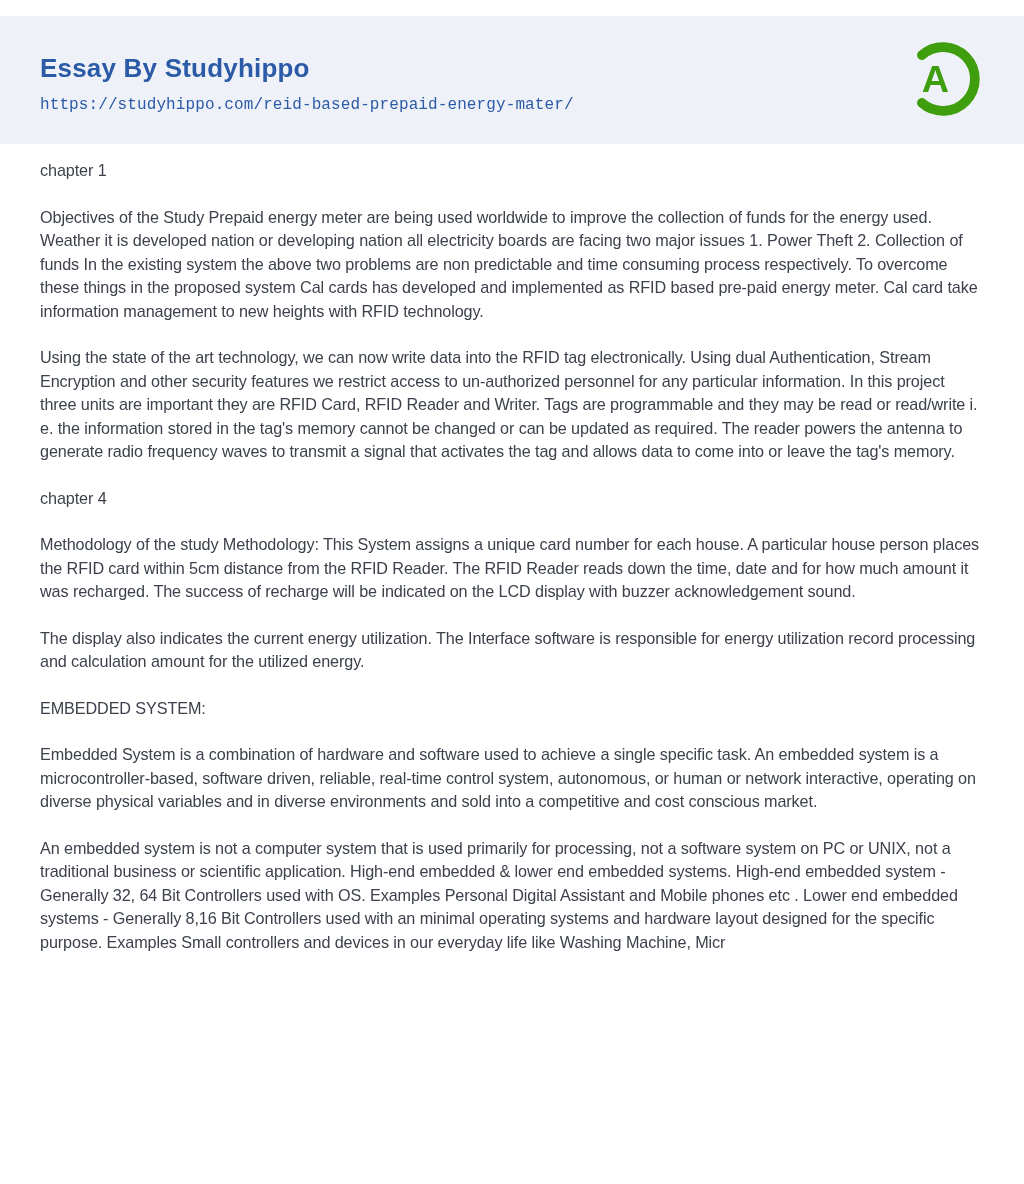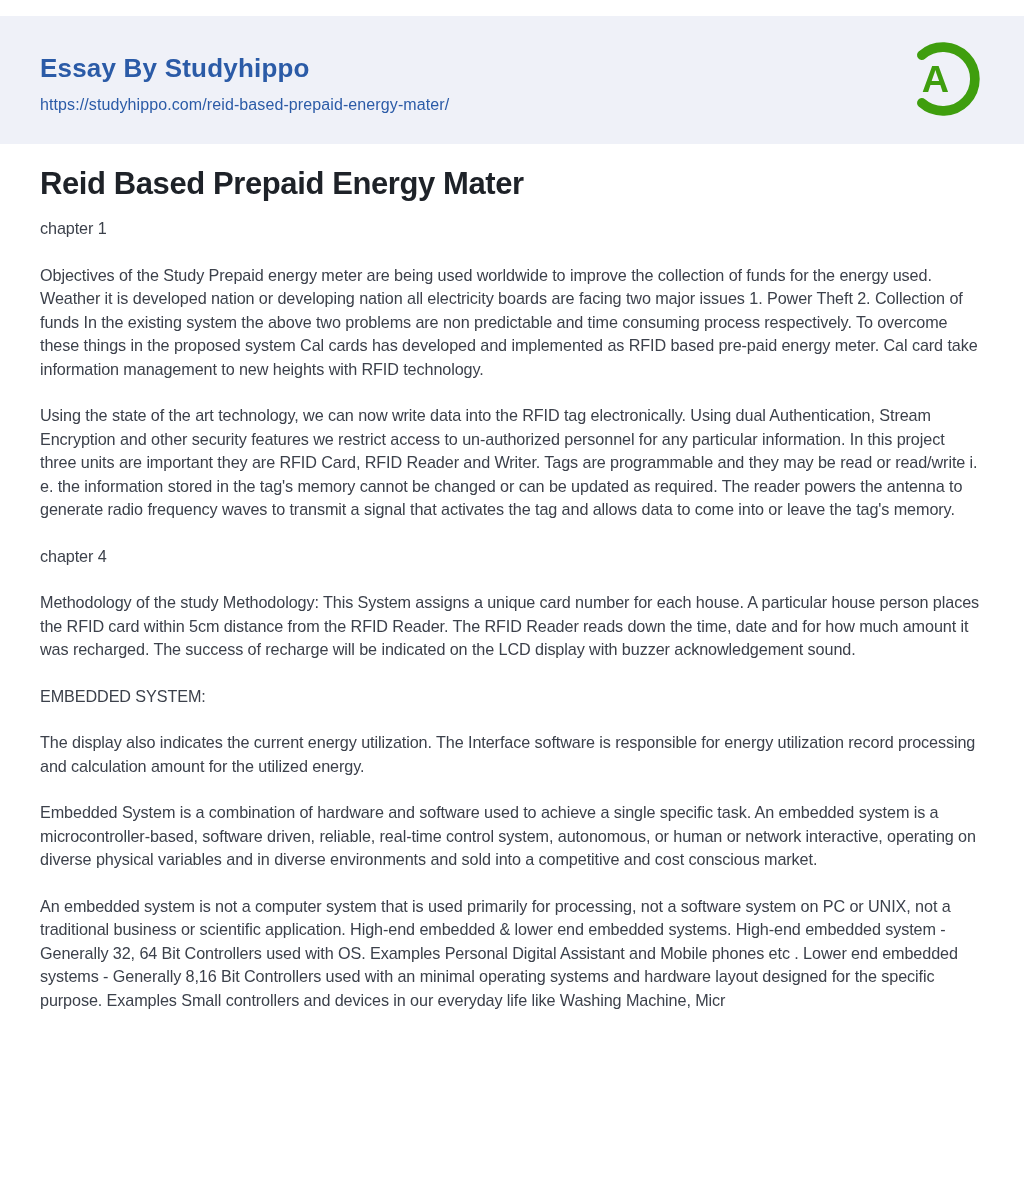--- a/index.html
+++ b/index.html
@@ -26,20 +26,21 @@
     line-height: 1.1;
   }
   .essay-url {
     margin-top: 13px;
     font-size: 16px;
     font-weight: 400;
     color: #2b5ba7;
     text-decoration: none;
     display: inline-block;
     letter-spacing: 0.1px;
+    font-family: Liberation Mono, monospace;
   }
   .logo {
     position: absolute;
     top: 20px;
     right: 40px;
     width: 84px;
     height: 86px;
   }
   .content {
     padding: 0 40px;
@@ -73,35 +74,34 @@
 
     <div class="logo">
       <svg width="84" height="86" viewBox="0 0 100 100" aria-hidden="true">
         <path d="M 26 21.5 A 38 38 0 1 1 26 78.5" fill="none" stroke="#3f9e0e" stroke-width="11.5" stroke-linecap="round"></path>
         <text x="42" y="66" text-anchor="middle" font-family="Liberation Sans, sans-serif" font-size="45" font-weight="600" fill="#3f9e0e">A</text>
       </svg>
     </div>
   </div>
 
   <div class="content">
-    <h1 class="essay-title">Reid Based Prepaid Energy Mater</h1>
 
     <p class="chapter">chapter 1</p>
 
     <p>Objectives of the Study Prepaid energy meter are being used worldwide to improve the collection of funds for the energy used. Weather it is developed nation or developing nation all electricity boards are facing two major issues 1. Power Theft 2. Collection of funds In the existing system the above two problems are non predictable and time consuming process respectively. To overcome these things in the proposed system Cal cards has developed and implemented as RFID based pre-paid energy meter. Cal card take information management to new heights with RFID technology.</p>
 
     <p>Using the state of the art technology, we can now write data into the RFID tag electronically. Using dual Authentication, Stream Encryption and other security features we restrict access to un-authorized personnel for any particular information. In this project three units are important they are RFID Card, RFID Reader and Writer. Tags are programmable and they may be read or read/write i. e. the information stored in the tag's memory cannot be changed or can be updated as required. The reader powers the antenna to generate radio frequency waves to transmit a signal that activates the tag and allows data to come into or leave the tag's memory.</p>
 
 
     <p>chapter 4</p>
 
     <p>Methodology of the study Methodology: This System assigns a unique card number for each house. A particular house person places the RFID card within 5cm distance from the RFID Reader. The RFID Reader reads down the time, date and for how much amount it was recharged. The success of recharge will be indicated on the LCD display with buzzer acknowledgement sound.</p>
 
+    <p>The display also indicates the current energy utilization. The Interface software is responsible for energy utilization record processing and calculation amount for the utilized energy.</p>
+
     <p>EMBEDDED SYSTEM:</p>
-
-    <p>The display also indicates the current energy utilization. The Interface software is responsible for energy utilization record processing and calculation amount for the utilized energy.</p>
 
     <p>Embedded System is a combination of hardware and software used to achieve a single specific task. An embedded system is a microcontroller-based, software driven, reliable, real-time control system, autonomous, or human or network interactive, operating on diverse physical variables and in diverse environments and sold into a competitive and cost conscious market.</p>
 
     <p>An embedded system is not a computer system that is used primarily for processing, not a software system on PC or UNIX, not a traditional business or scientific application. High-end embedded &amp; lower end embedded systems. High-end embedded system - Generally 32, 64 Bit Controllers used with OS. Examples Personal Digital Assistant and Mobile phones etc . Lower end embedded systems - Generally 8,16 Bit Controllers used with an minimal operating systems and hardware layout designed for the specific purpose. Examples Small controllers and devices in our everyday life like Washing Machine, Micr</p>
   </div>
 
 </div>
 
 </body></html>

